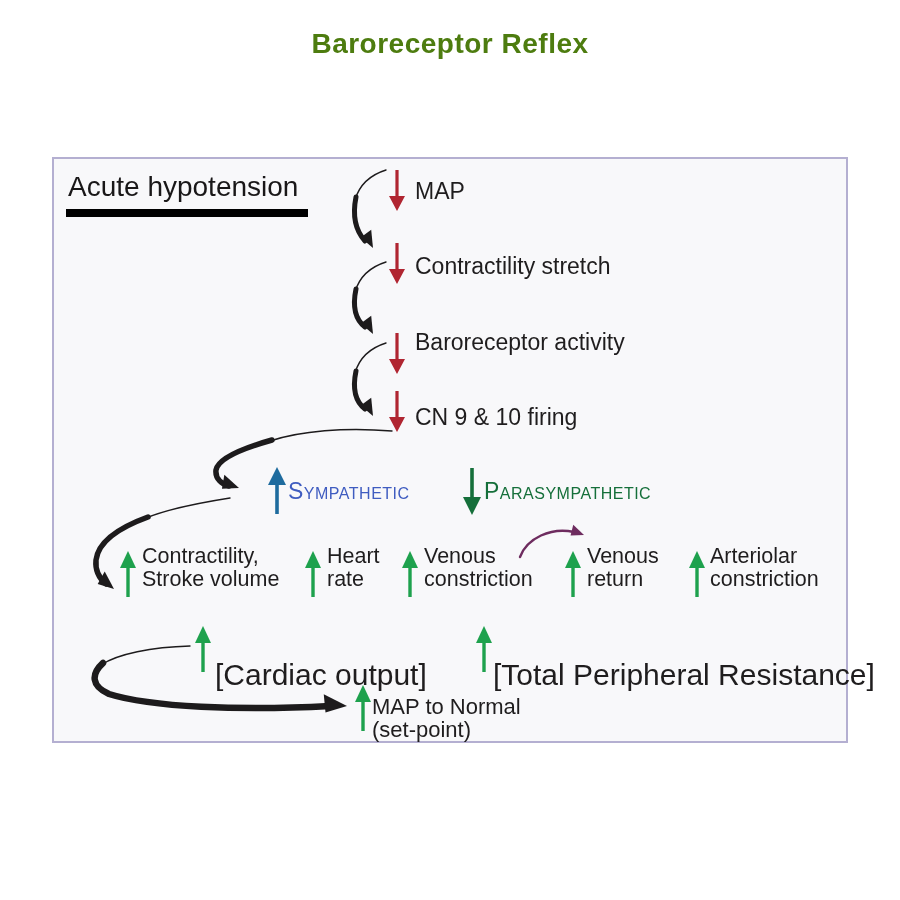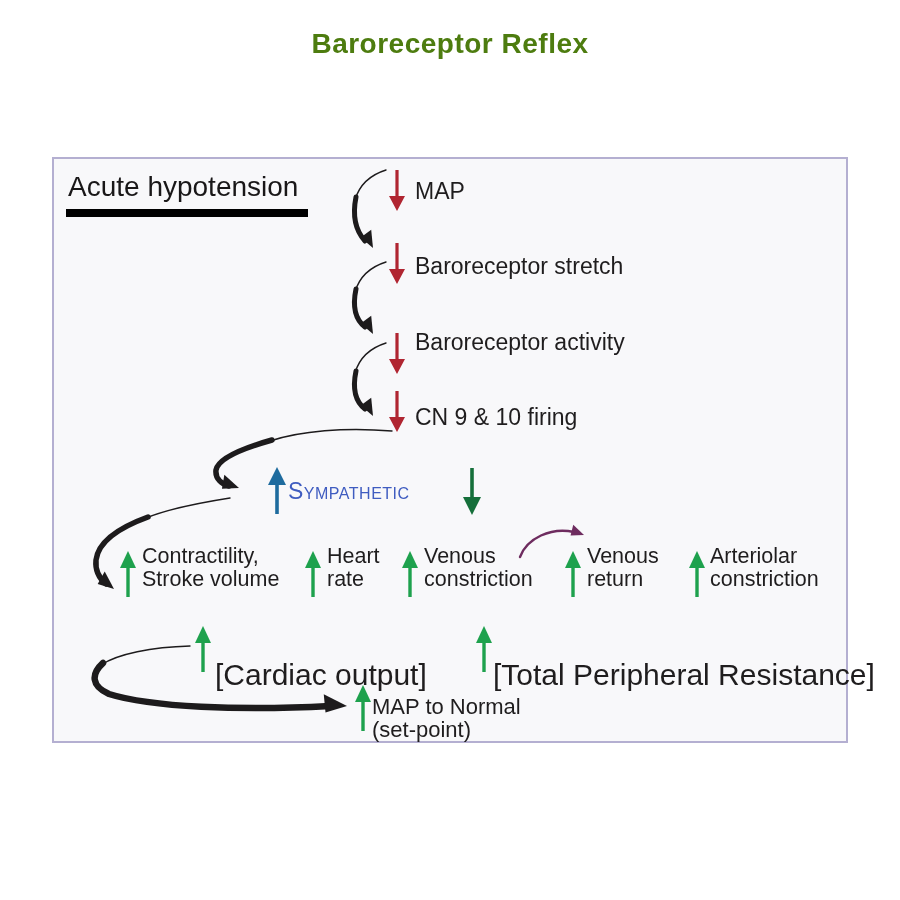--- a/index.html
+++ b/index.html
@@ -139,25 +139,26 @@
 
     <g stroke="#1ea14d" fill="#1ea14d">
       <line x1="363" y1="731" x2="363" y2="700" stroke-width="3.4"></line>
       <polygon points="363,685 355,702 371,702" stroke="none"></polygon>
     </g>
   </svg>
 
   <div class="lbl trigger">Acute hypotension</div>
 
   <div class="lbl chain vcenter" style="left:415px;top:191px;">MAP</div>
-  <div class="lbl chain vcenter" style="left:415px;top:266px;">Baroreceptor stretch</div>
+  <div class="lbl chain vcenter" style="left:415px;top:266px;">Contractility stretch</div>
   <div class="lbl chain vcenter" style="left:415px;top:342px;">Baroreceptor activity</div>
   <div class="lbl chain vcenter" style="left:415px;top:417px;">CN 9 &amp; 10 firing</div>
 
   <div class="lbl autonomic symp vcenter" style="left:288px;top:491px;">Sympathetic</div>
+  <div class="lbl autonomic para vcenter" style="left:484px;top:491px;">Parasympathetic</div>
 
   <div class="lbl fx" style="left:142px;top:545px;">
     <div>Contractility,</div>
     <div>Stroke volume</div>
   </div>
   <div class="lbl fx" style="left:327px;top:545px;">
     <div>Heart</div>
     <div>rate</div>
   </div>
   <div class="lbl fx" style="left:424px;top:545px;">

